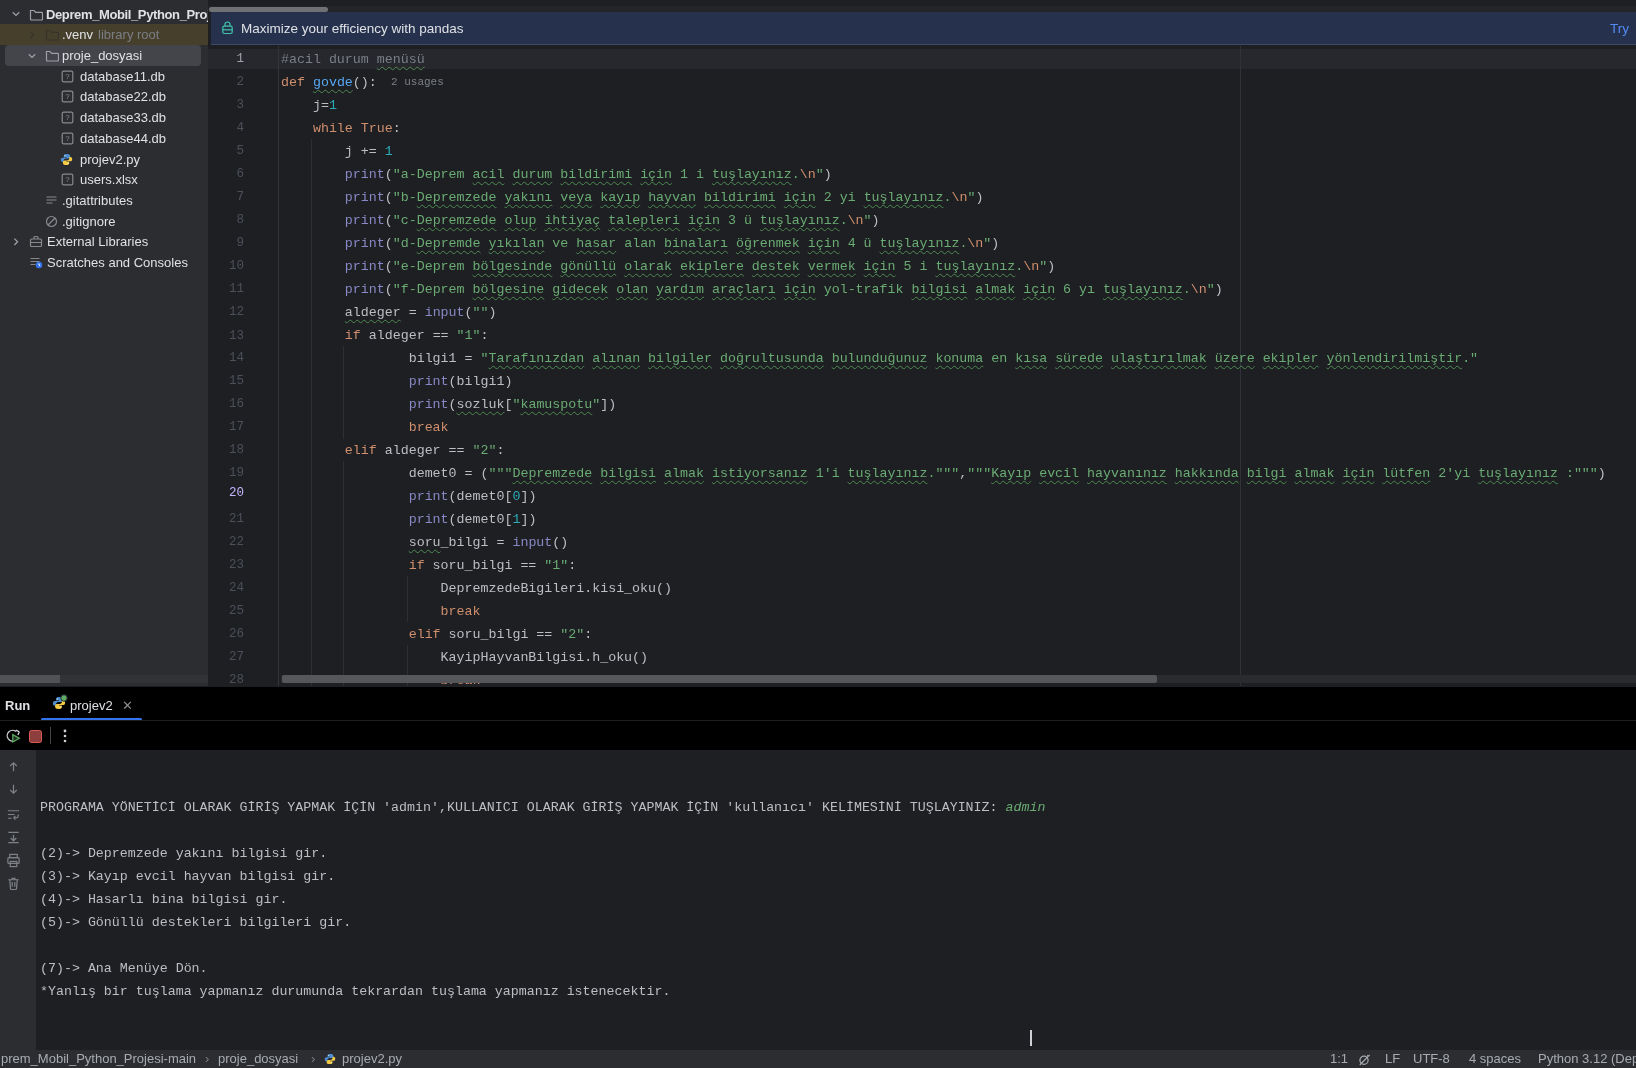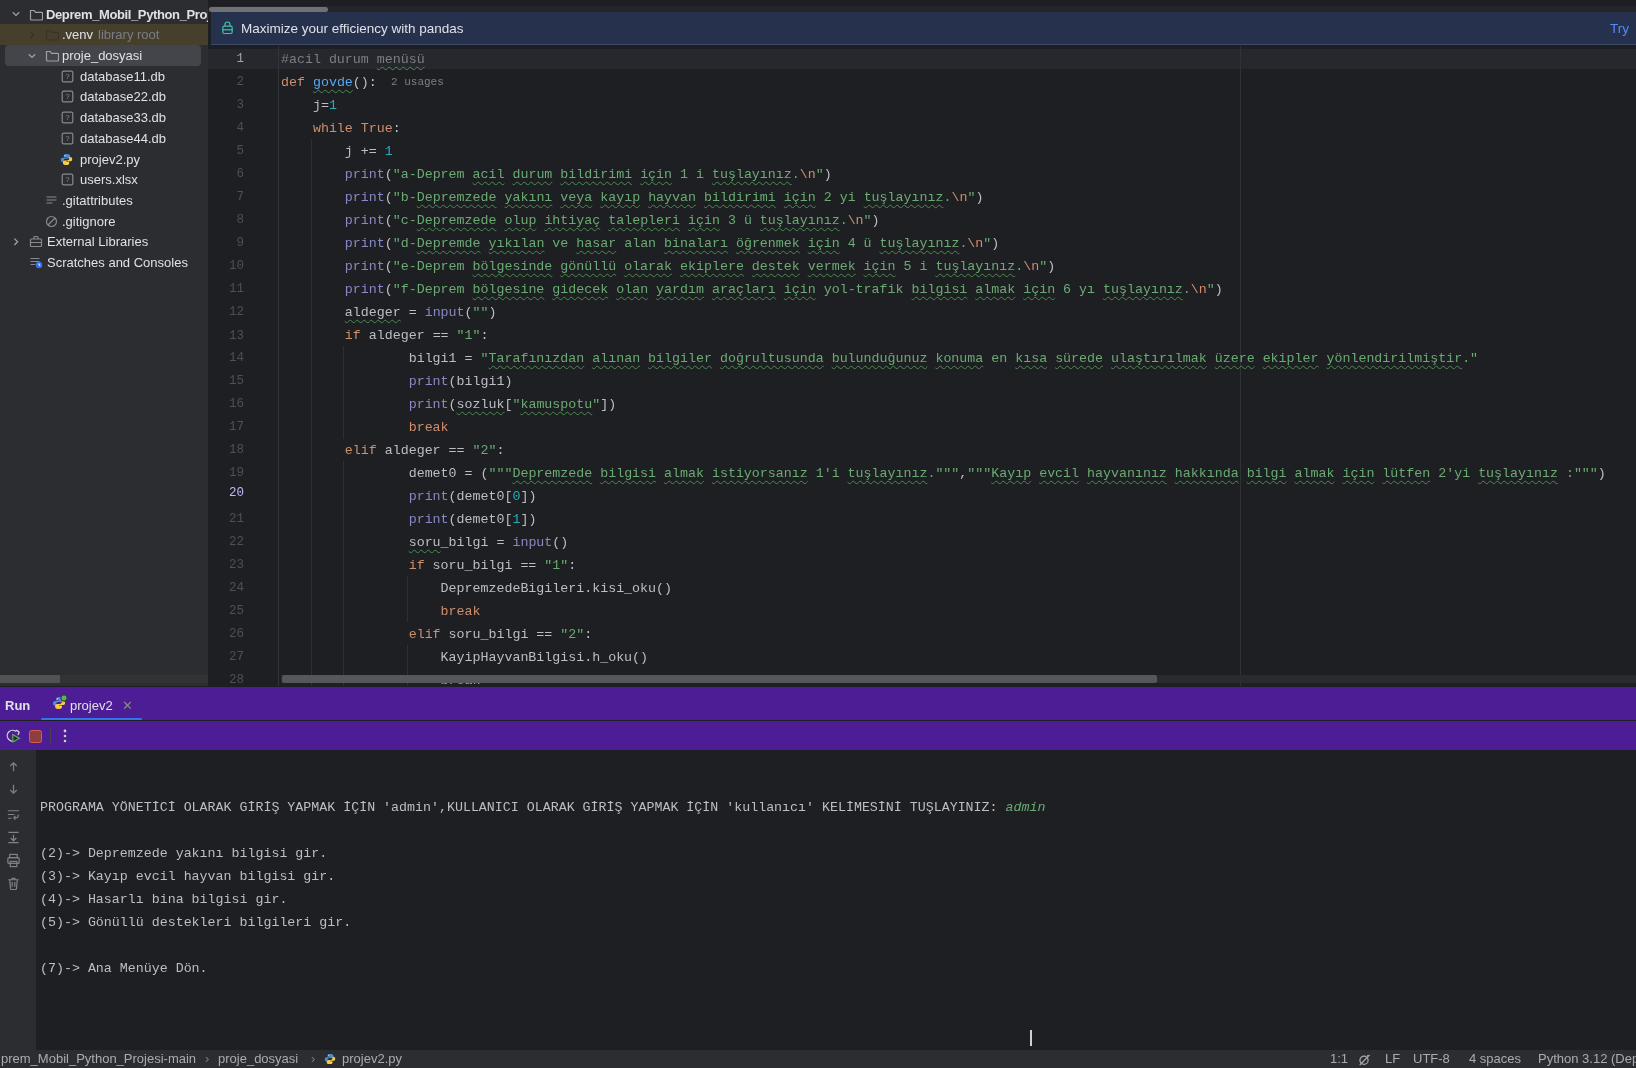--- a/index.html
+++ b/index.html
@@ -11,21 +11,21 @@
 .trow{position:absolute;left:0;width:208px;height:21px;line-height:21px;font-size:13px;color:#dfe1e5;white-space:nowrap}
 .trow .lbl{position:absolute;top:0}
 .dim{color:#7a7e85}
 #editor{position:absolute;left:208px;top:0;width:1428px;height:686px;background:#1e1f22;overflow:hidden}
 .cl{position:absolute;left:73px;height:23px;line-height:23px;font-family:"Liberation Mono",monospace;font-size:13.3px;white-space:pre;color:#bcbec4}
 .ln{position:absolute;left:3px;width:33px;height:23px;line-height:23px;text-align:right;font-family:"Liberation Mono",monospace;font-size:12.5px;color:#4b5059}
 .k{color:#cf8e6d}.s{color:#6aab73}.n{color:#2aacb8}.c{color:#7a7e85}.b{color:#8888c6}.f{color:#56a8f5}
 .esc{color:#cf8e6d}
 .sq{text-decoration:underline;text-decoration-style:wavy;text-decoration-color:#4c8a52;text-decoration-thickness:1px;text-underline-offset:3px;text-decoration-skip-ink:none}
 .usages{font-size:11px;color:#7a7e85;font-family:"Liberation Mono",monospace}
-#run{position:absolute;left:0;top:687px;width:1636px;height:363px;background:#4c1d95}
+#run{position:absolute;left:0;top:687px;width:1636px;height:363px;background:#000000}
 #console{position:absolute;left:36px;top:63px;width:1600px;height:300px;background:#1e1f22;overflow:hidden}
 .con{position:absolute;left:4px;height:23px;line-height:23px;font-family:"Liberation Mono",monospace;font-size:13.3px;white-space:pre;color:#bcbec4}
 .green{color:#6aab73;font-style:italic}
 #status{position:absolute;left:0;top:1050px;width:1636px;height:18px;background:#2b2d30;font-size:13px;color:#a8abb2}
 #status .abs{white-space:nowrap}
 </style>
 </head>
 <body>
 <div id="root">
 
@@ -289,20 +289,21 @@
           <path d="M6.6 6.5v5M9.4 6.5v5"></path>
         </g>
       </svg>
   <div id="console">
 <div class="con" style="top:46px">PROGRAMA YÖNETİCİ OLARAK GİRİŞ YAPMAK İÇİN 'admin',KULLANICI OLARAK GİRİŞ YAPMAK İÇİN 'kullanıcı' KELİMESİNİ TUŞLAYINIZ: <span class="green">admin</span></div>
 <div class="con" style="top:92px">(2)-&gt; Depremzede yakını bilgisi gir.</div>
 <div class="con" style="top:115px">(3)-&gt; Kayıp evcil hayvan bilgisi gir.</div>
 <div class="con" style="top:138px">(4)-&gt; Hasarlı bina bilgisi gir.</div>
 <div class="con" style="top:161px">(5)-&gt; Gönüllü destekleri bilgileri gir.</div>
 <div class="con" style="top:207px">(7)-&gt; Ana Menüye Dön.</div>
+<div class="con" style="top:230px">*Yanlış bir tuşlama yapmanız durumunda tekrardan tuşlama yapmanız istenecektir.</div>
 <div class="abs" style="left:994px;top:280px;width:2px;height:16px;background:#ced0d6"></div>
   </div>
 </div>
 
 <div id="status">
 <div class="abs" style="left:1px;top:0;height:18px;line-height:18px">prem_Mobil_Python_Projesi-main</div>
       <div class="abs" style="left:205px;top:0;height:18px;line-height:18px;color:#7a7e85">›</div>
       <div class="abs" style="left:218px;top:0;height:18px;line-height:18px">proje_dosyasi</div>
       <div class="abs" style="left:311px;top:0;height:18px;line-height:18px;color:#7a7e85">›</div>
       <svg class="abs" style="left:324px;top:3px" width="12" height="12" viewBox="0 0 16 16">

